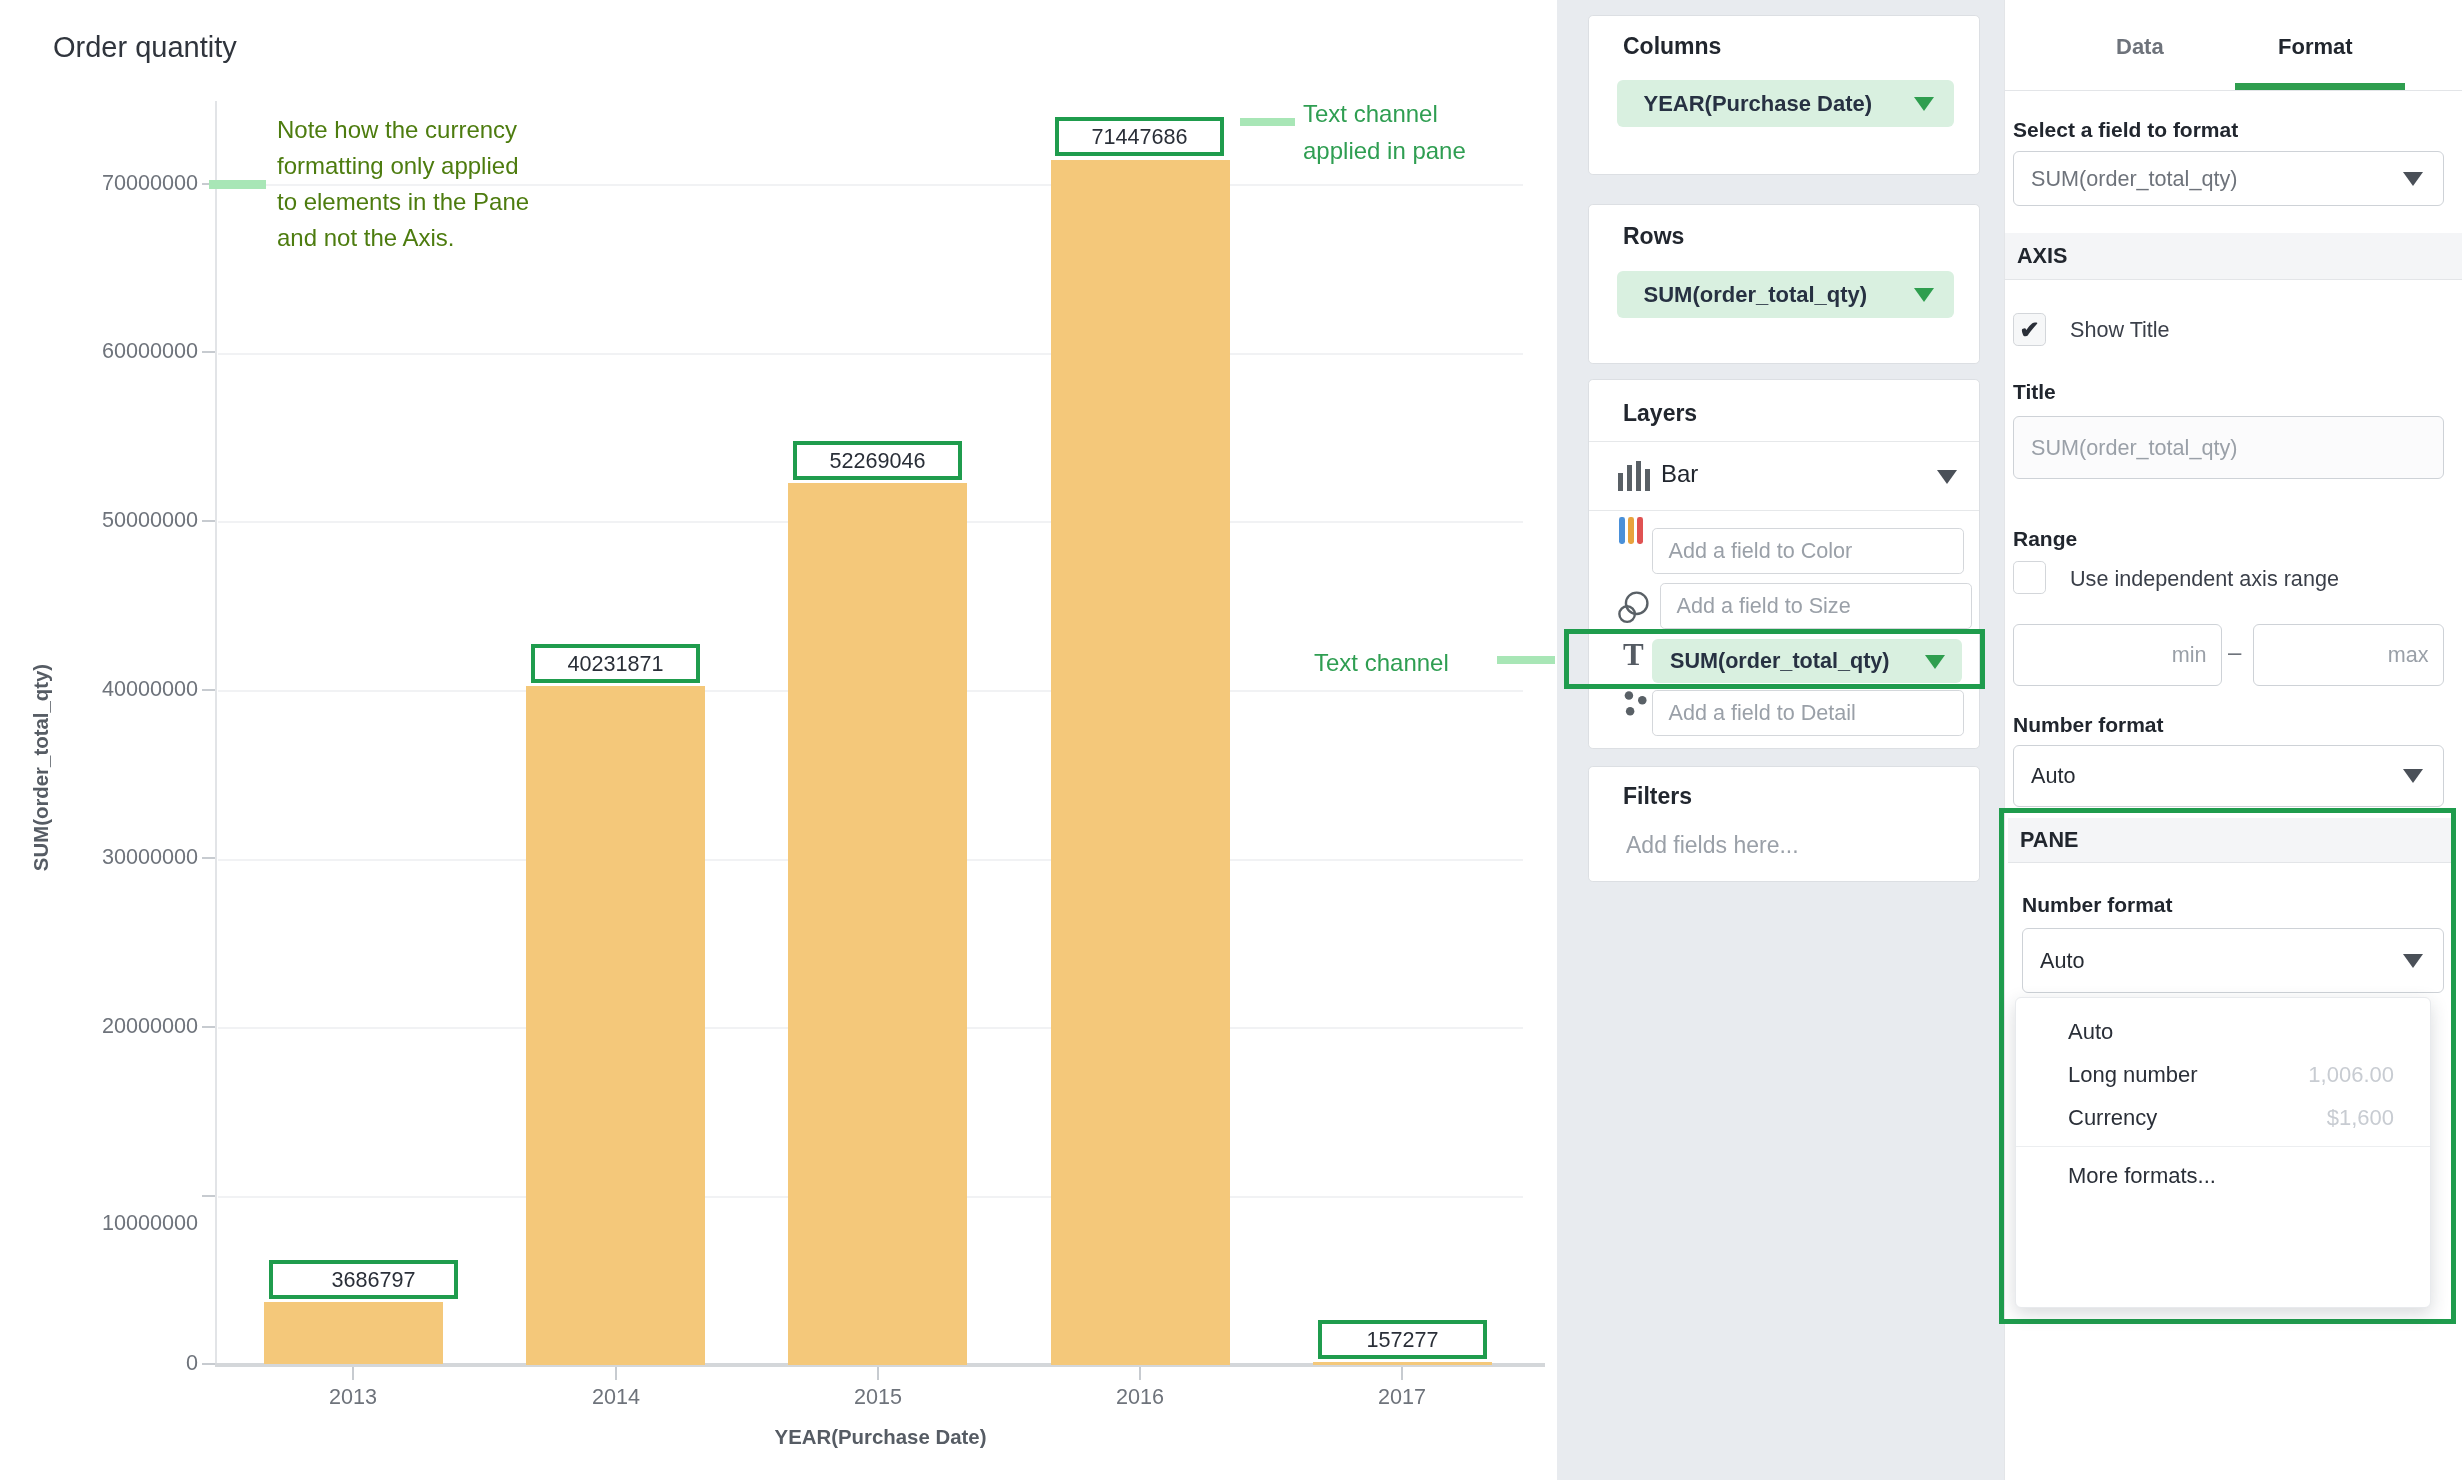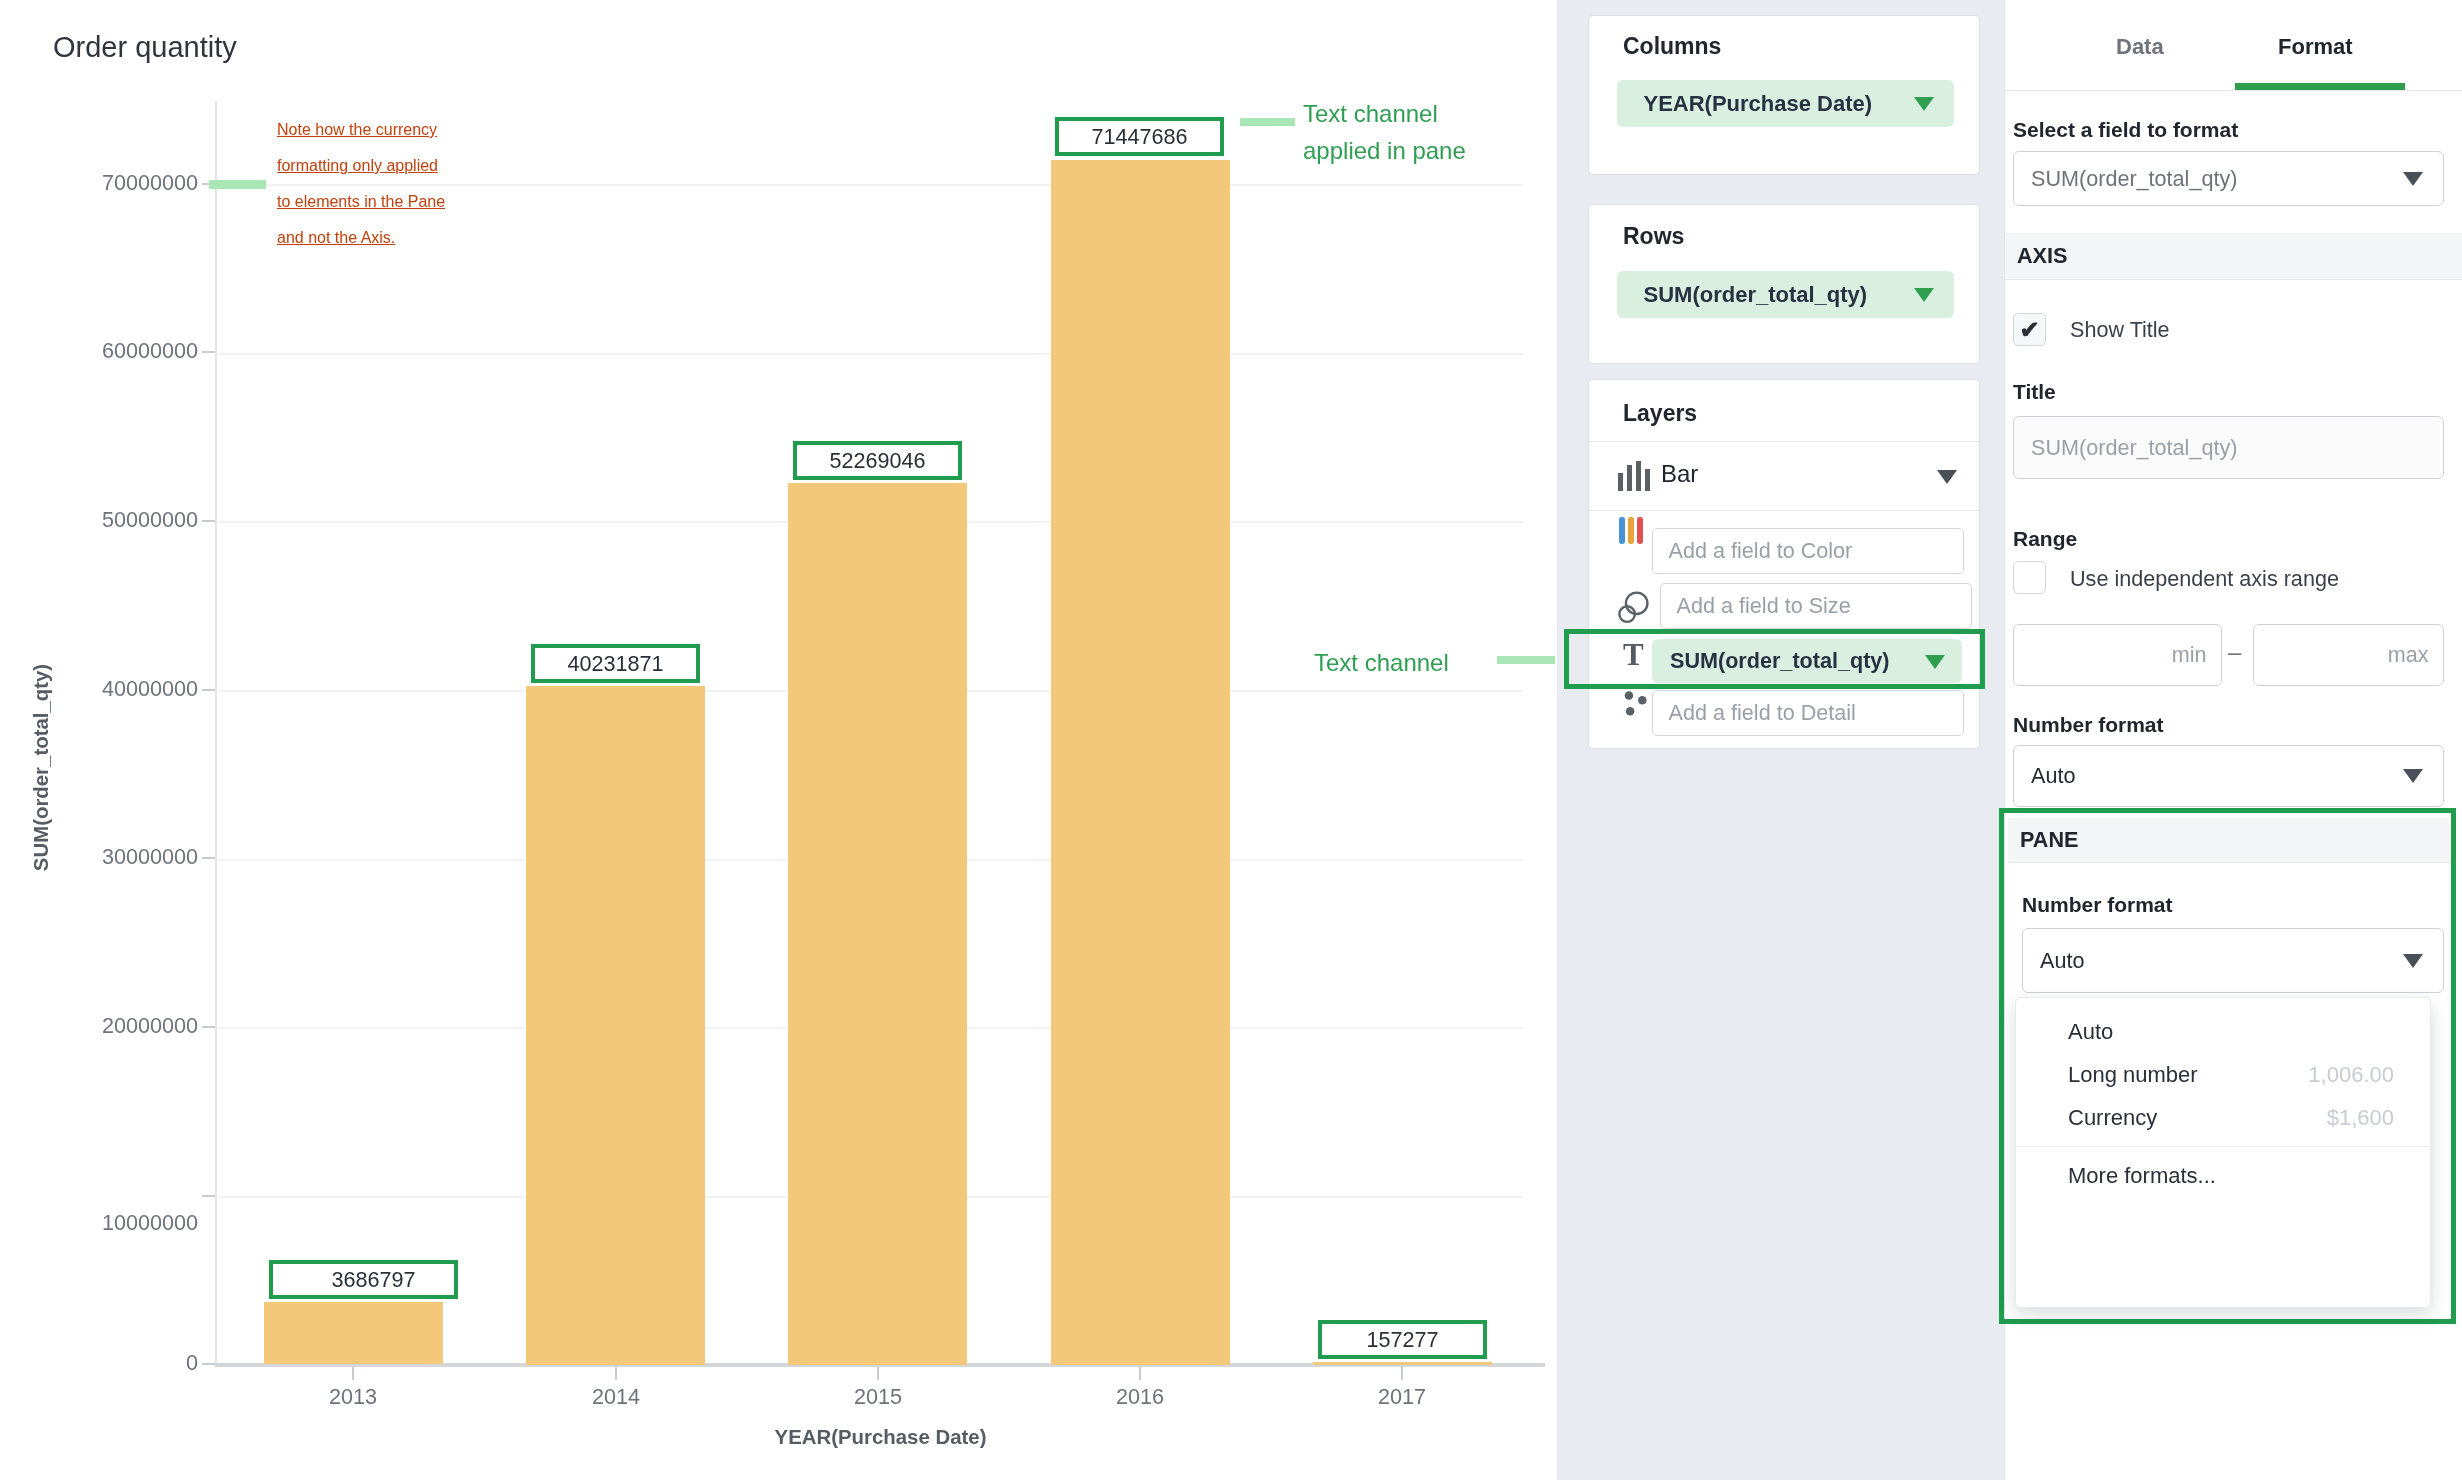--- a/index.html
+++ b/index.html
@@ -12,21 +12,21 @@
   .y-axis-line{left:215px;top:101px;width:2.4px;height:1266px;background:#e2e4e7;}
   .x-axis-line{left:215px;top:1363px;width:1330px;height:3.6px;background:#d4d7da;}
   .gridline{left:218px;width:1305px;height:1.8px;background:#f1f2f4;}
   .y-tick{left:202px;width:13.2px;height:2.4px;background:#c7cbd0;}
   .y-tick-label{left:24px;width:174px;text-align:right;font-size:21.6px;color:#6e737b;}
   .x-tick{width:2.4px;height:13.2px;top:1367px;background:#c7cbd0;}
   .x-tick-label{top:1384px;width:180px;text-align:center;font-size:21.6px;color:#6e737b;}
   .bar{background:#f4c87a;}
   .bar-label-box{width:161px;height:31px;background:#ffffff;border:4.2px solid #1f9c4d;
     display:flex;align-items:center;justify-content:center;font-size:21.6px;color:#2a2f38;}
-  .note-text{left:277px;top:112px;font-size:16px;line-height:36px;color:#c2410c;text-decoration:underline;}
+  .note-text{left:277px;top:112px;font-size:24px;line-height:36px;color:#4d7c0f;}
   .green-dash{background:#a8e6b6;}
   .pane-note{left:1303px;top:95px;font-size:24px;line-height:37px;color:#2f9e52;}
   .text-channel-note{left:1314px;top:649px;width:172px;text-align:left;font-size:24px;color:#2f9e52;}
   
   .shelf-bg{left:1557px;top:0;width:447px;height:1481px;background:#e8ebef;}
   .card{background:#ffffff;border:1.2px solid #dcdfe3;border-radius:4.8px;}
   .card-header{font-size:23px;font-weight:700;color:#21262e;}
   .pill{background:#d9f0e0;border-radius:6px;display:flex;align-items:center;}
   .pill-text{font-size:22px;font-weight:700;color:#273142;padding-left:26.5px;}
   .caret{width:0;height:0;border-left:10.8px solid transparent;border-right:10.8px solid transparent;border-top:14.4px solid #2f9e4f;}
@@ -194,20 +194,24 @@
         <circle cx="40" cy="22" r="7" fill="#596066"></circle>
         <circle cx="20" cy="40" r="7" fill="#596066"></circle>
     </svg>
     <div class="abs field-box" style="left:63px;top:310px;width:310px;height:44px;">
       <span class="field-placeholder">Add a field to Detail</span>
     </div>
   </div>
 
   <div class="abs green-rect" style="left:1564px;top:629px;width:411px;height:50px;background:transparent;pointer-events:none;"></div>
 
+  <div class="abs card" style="left:1588px;top:766px;width:390px;height:114px;">
+    <div class="abs card-header" style="left:34px;top:15.6px;">Filters</div>
+    <div class="abs" style="left:37px;top:65px;font-size:23px;color:#9aa0a8;">Add fields here...</div>
+  </div>
 
   <div class="abs format-bg"></div>
 
   <div class="abs tab" style="left:2116px;top:34px;color:#6e737b;">Data</div>
   <div class="abs tab" style="left:2278px;top:34px;color:#21262e;">Format</div>
   <div class="abs tab-underline"></div>
   <div class="abs tabs-divider"></div>
 
   <div class="abs section-label" style="left:2013px;top:118px;">Select a field to format</div>
   <div class="abs select-like" style="left:2013px;top:151px;width:429px;height:53px;">

